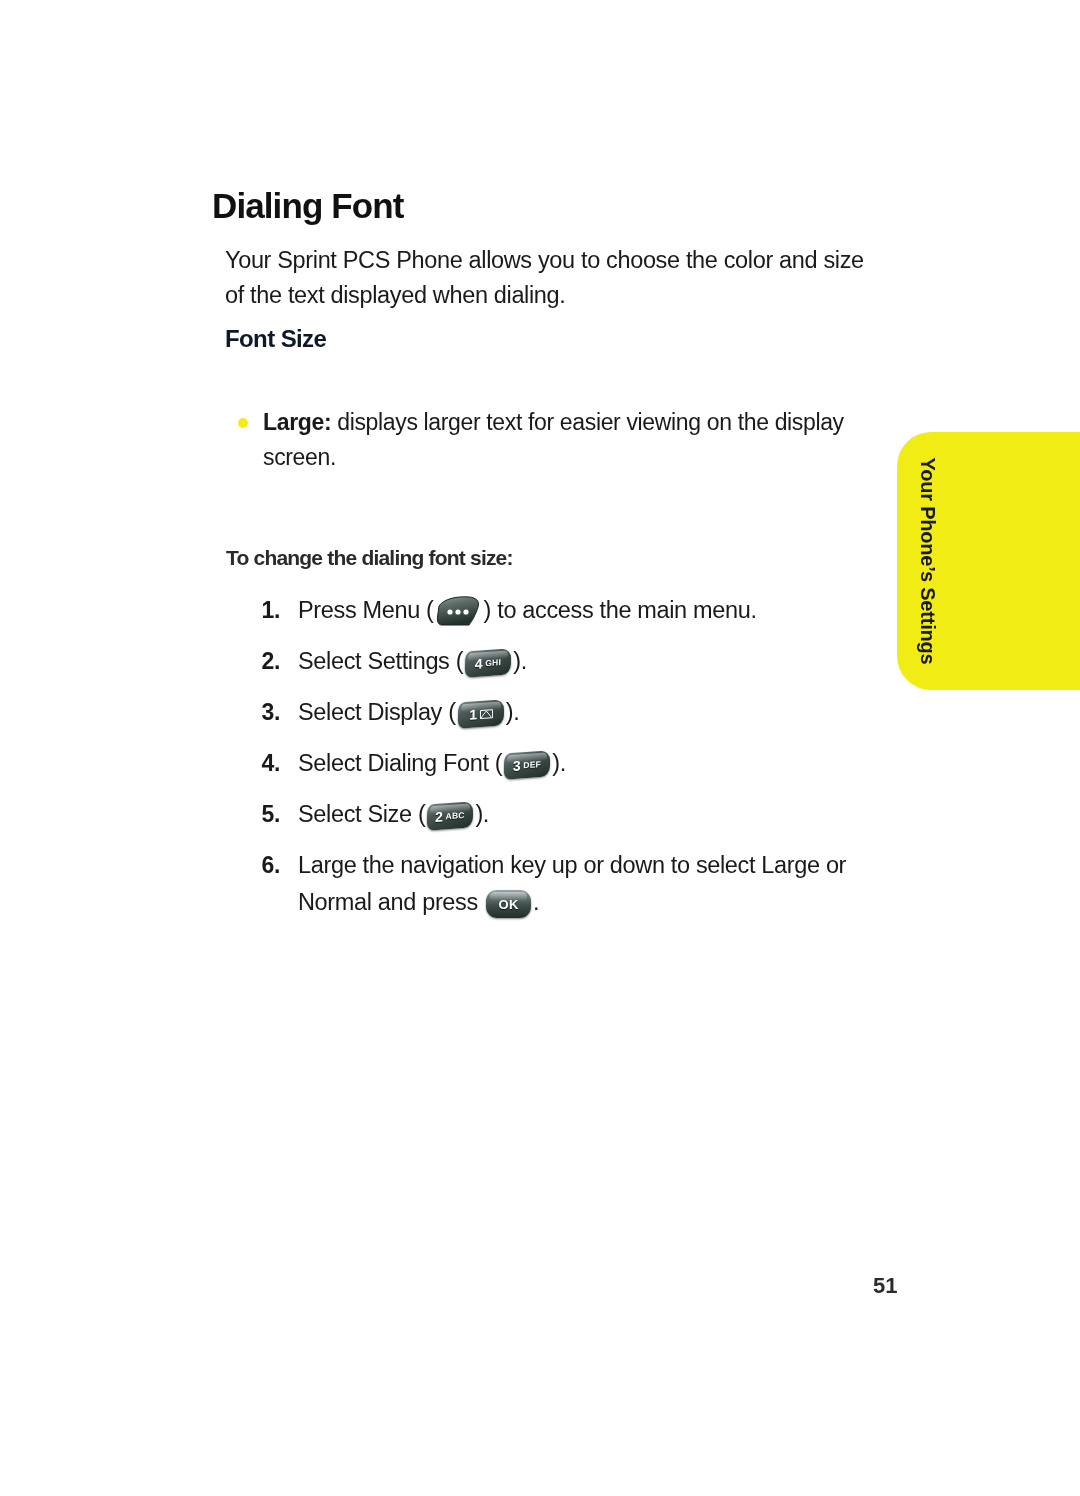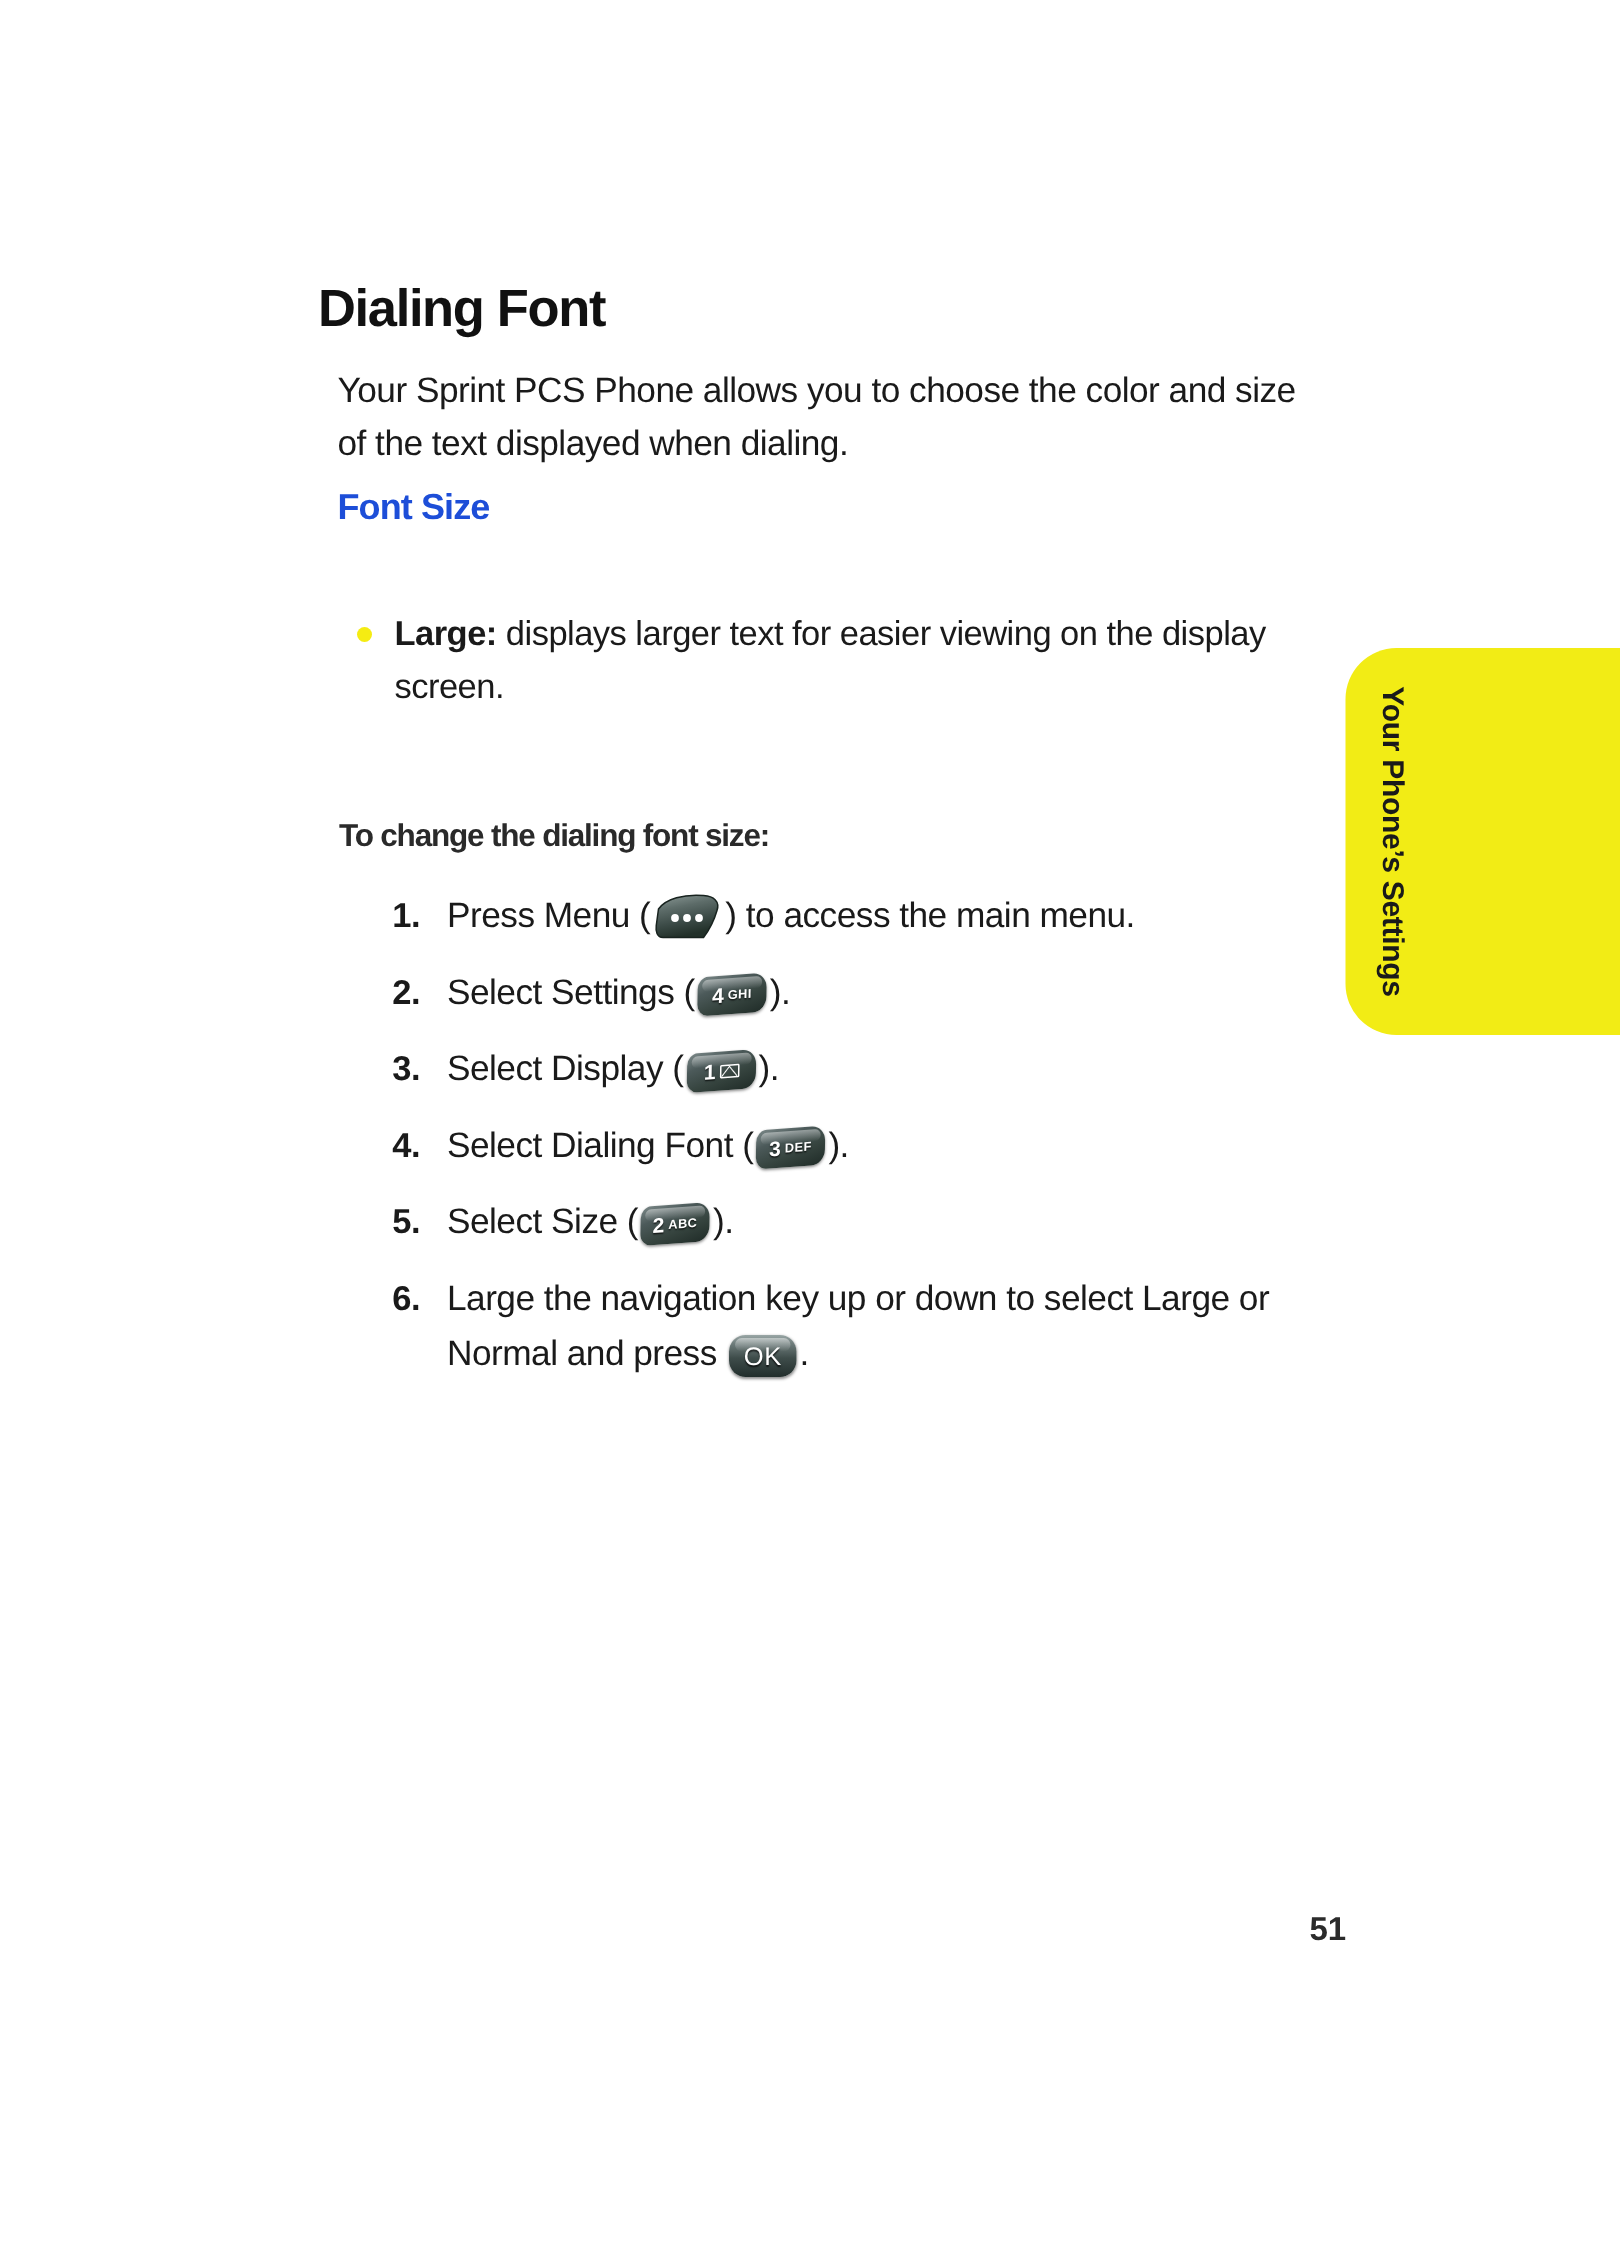--- a/index.html
+++ b/index.html
@@ -63,21 +63,21 @@
     color: #111111;
   }
 
   .h2-title {
     position: absolute;
     left: 225px;
     top: 325px;
     font-size: 24px;
     font-weight: bold;
     letter-spacing: -0.6px;
-    color: #1d4ed8;
+    color: #0f172a;
   }
 
   .h3-title {
     position: absolute;
     left: 226px;
     top: 546px;
     font-size: 21px;
     font-weight: bold;
     letter-spacing: -0.8px;
     color: #2a2a2a;
@@ -241,22 +241,22 @@
     border-radius: 8px;
     background: linear-gradient(180deg, rgba(255,255,255,.45), rgba(255,255,255,0));
   }
   .key-ok .key-face {
     position: absolute;
     inset: 0;
     display: flex;
     align-items: center;
     justify-content: center;
     color: #ffffff;
-    font-size: 17px;
-    font-weight: normal;
+    font-size: 13px;
+    font-weight: bold;
     letter-spacing: .4px;
     z-index: 2;
     text-shadow: 0 1px 1px rgba(0,0,0,.7);
   }
 
   
   .footer-section {
     position: absolute;
     left: 191px;
     top: 1273px;

